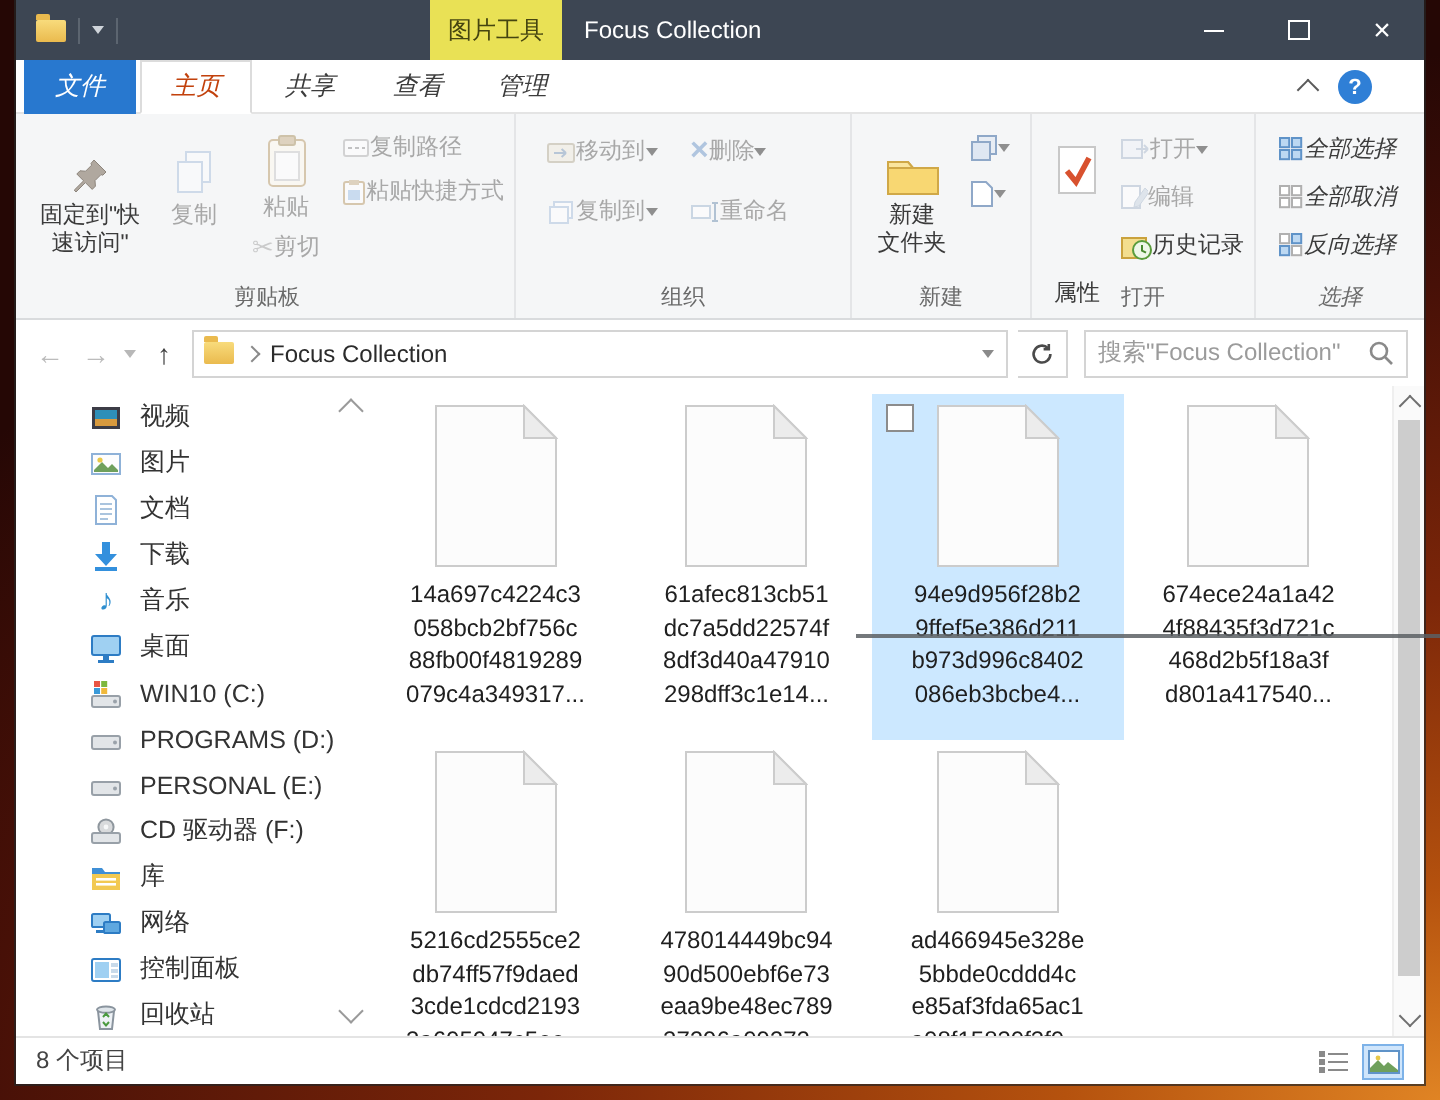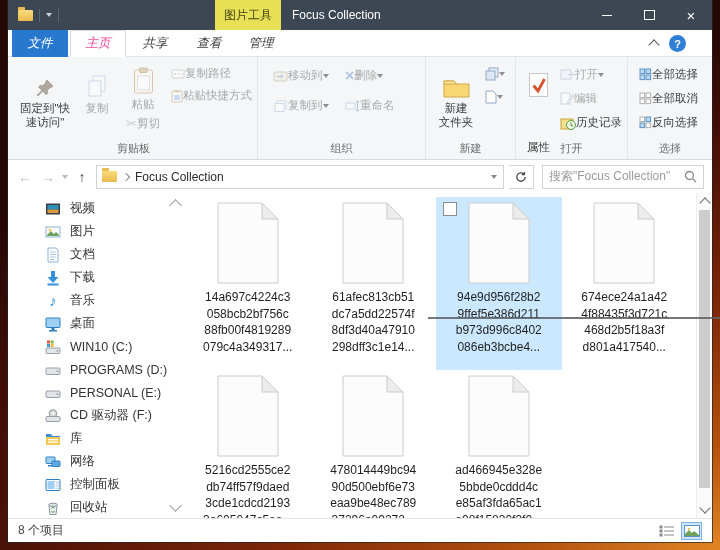--- a/index.html
+++ b/index.html
@@ -21,21 +21,21 @@
   .wtitle{position:absolute;left:284px;top:0;line-height:30px;font-size:12px;color:#fff;}
   .capbtns{position:absolute;right:0;top:0;height:30px;display:flex;}
   .capbtn{width:42px;height:30px;display:flex;align-items:center;justify-content:center;}
   .minbar{width:10px;height:1px;background:#fff;}
   .maxbox{width:9px;height:8px;border:1px solid #fff;}
   .closex{color:#fff;font-size:15px;line-height:1;}
   
   .tabrow{height:27px;flex:0 0 auto;position:relative;background:#fff;border-bottom:1px solid #e4e4e4;font-size:12.5px;box-sizing:border-box;}
   .tab{position:absolute;top:0;height:27px;display:flex;align-items:center;justify-content:center;color:#3c3c3c;box-sizing:border-box;font-style:italic;}
   .tab-file{left:4px;width:56px;background:#2878cf;color:#fff;}
-  .tab-home{left:62px;width:56px;background:#fff;border:1px solid #dcdcdc;border-bottom:1px solid #fff;color:#ec4899;}
+  .tab-home{left:62px;width:56px;background:#fff;border:1px solid #dcdcdc;border-bottom:1px solid #fff;color:#c2410c;}
   .tab-share{left:120px;width:54px;}
   .tab-view{left:176px;width:50px;}
   .tab-manage{left:228px;width:50px;}
   .ribcollapse{position:absolute;right:54px;top:11px;width:7px;height:7px;border-left:1.6px solid #5a5a5a;border-top:1.6px solid #5a5a5a;transform:rotate(45deg);}
   .helpbtn{position:absolute;right:26px;top:5px;width:17px;height:17px;border-radius:50%;background:#2f7fd6;color:#fff;
     font-size:11px;font-weight:bold;display:flex;align-items:center;justify-content:center;}
   
   .ribbon{height:103px;flex:0 0 auto;background:#f5f6f7;border-bottom:1px solid #d9dbdd;display:flex;padding-left:2px;box-sizing:border-box;}
   .rgroup{position:relative;height:100%;box-sizing:border-box;padding:3px 2px 16px 4px;border-right:1px solid #e4e5e7;display:flex;align-items:flex-start;}
   .glabel{position:absolute;bottom:3px;left:0;right:0;text-align:center;font-size:11px;color:#6a6a6a;}
@@ -280,21 +280,21 @@
               <rect x="1" y="3" width="12" height="10" fill="#f3de8e" stroke="#caa23d"></rect>
               <circle cx="11" cy="9" r="4.5" fill="#eef7e8" stroke="#5a9c3c"></circle>
               <path d="M11 6.5v2.8l2 1" stroke="#4a8a30" fill="none"></path>
             </svg>
           <span>历史记录</span>
         </div>
       </div>
       <div class="glabel">打开</div>
     </div>
 
-    <div class="rgroup" style="flex:1;border-right:none;padding-left:8px;">
+    <div class="rgroup" style="flex:1;border-right:none;padding-left:8px;font-style:italic;">
       <div class="col" style="gap:3px;padding-top:4px;">
         <div class="smallbtn">
           <svg width="13" height="13">
               <g fill="#bcd8f2" stroke="#5f93c8">
                 <rect x="1" y="1" width="4.6" height="4.6"></rect>
                 <rect x="7" y="1" width="4.6" height="4.6"></rect>
                 <rect x="1" y="7" width="4.6" height="4.6"></rect>
                 <rect x="7" y="7" width="4.6" height="4.6"></rect>
               </g>
             </svg>

